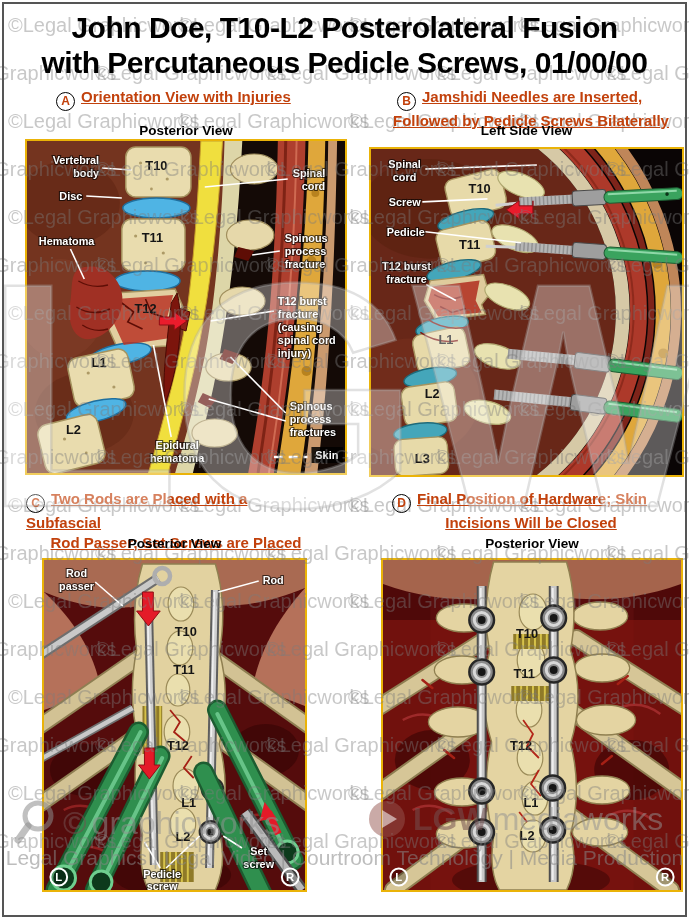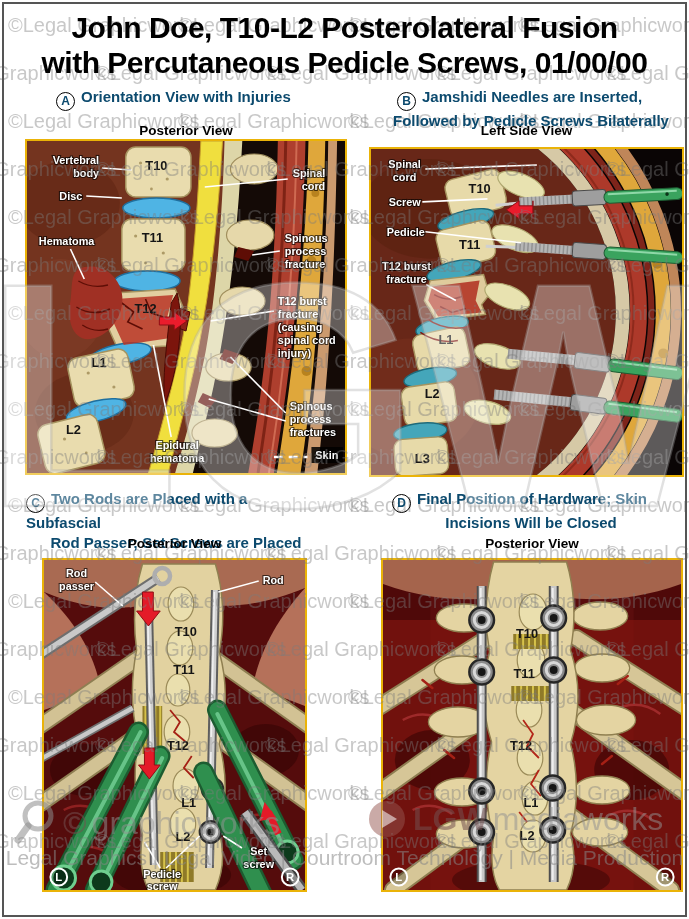--- a/index.html
+++ b/index.html
@@ -1,21 +1,21 @@
 <!DOCTYPE html>
 <html><head>
 <meta charset="utf-8">
 <style>
   html,body{margin:0;padding:0;background:#e8e8e8;}
   .page{position:relative;width:689px;height:919px;background:#ffffff;overflow:hidden;
         font-family:"Liberation Sans",sans-serif;margin:0 auto;}
   .frame{position:absolute;inset:2px;border:2px solid #555;pointer-events:none;z-index:6;}
   .title{position:absolute;top:11px;left:0;right:0;text-align:center;font-size:30px;
          font-weight:bold;line-height:1.15;color:#000;z-index:3;letter-spacing:-0.5px;}
-  .sec-head{position:absolute;font-size:15px;font-weight:bold;color:#0c4a6e;z-index:3;line-height:1.3;}
+  .sec-head{position:absolute;font-size:15px;font-weight:bold;color:#c2410c;z-index:3;line-height:1.3;text-decoration:underline;}
   .circ{display:inline-block;width:17px;height:17px;border:1.7px solid #000;border-radius:50%;
         text-align:center;font-size:12px;line-height:17px;vertical-align:-3px;margin-right:6px;}
   .sec-line2{text-align:center;}
   .view-label{position:absolute;font-size:13.5px;font-weight:bold;color:#000;z-index:3;text-align:center;}
   .panel{position:absolute;z-index:1;border:2px solid #eab308;box-sizing:border-box;background:#140a06;}
   .panel svg{display:block;width:100%;height:100%;}
   svg text{font-family:"Liberation Sans",sans-serif;}
   .lbl{fill:#fff;font-weight:bold;font-size:11px;paint-order:stroke;stroke:rgba(0,0,0,0.65);stroke-width:2.2px;}
   .vlab{fill:#151515;font-weight:bold;font-size:13px;}
   .orl{fill:#fff;font-weight:bold;font-size:11.5px;}

